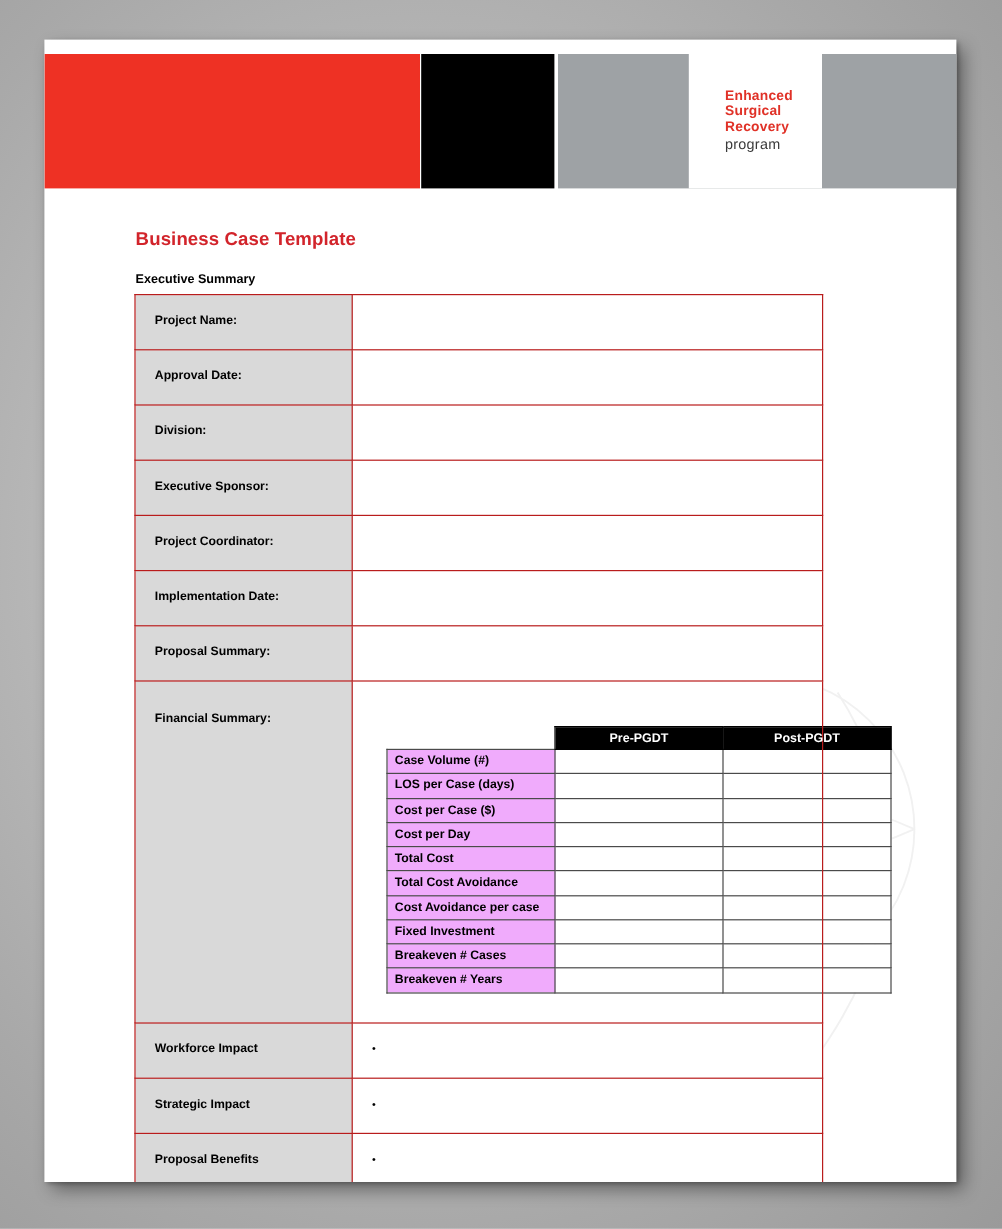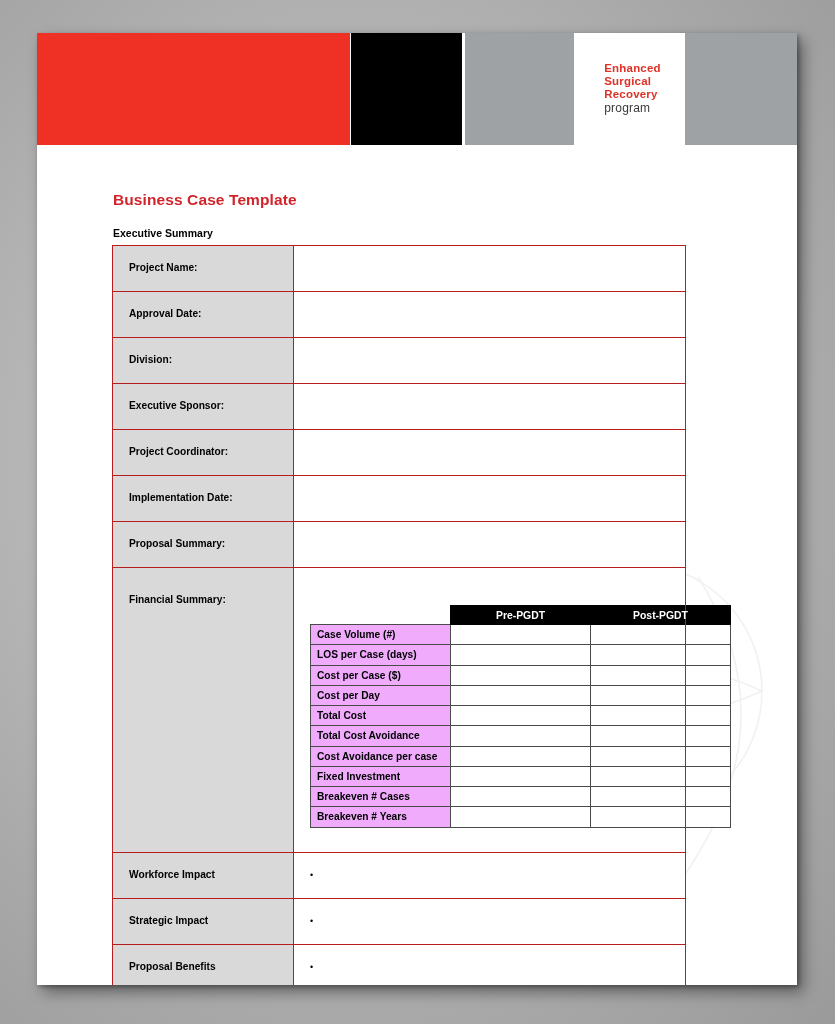--- a/index.html
+++ b/index.html
@@ -36,21 +36,21 @@
     top: 530px;
     width: 330px;
     height: 330px;
     pointer-events: none;
     opacity: 0.55;
   }
 
   
   #headerbar {
     position: absolute;
-    left: 0; top: 0;
+    left: 0; top: 12px;
     width: 760px;
     height: 112px;
   }
   .hblock { position: absolute; top: 0; height: 112px; }
   #hb-red   { left: 0px;   width: 313px; background: #ee3124; }
   #hb-black { left: 314px; width: 111px; background: #000000; }
   #hb-gray  { left: 428px; width: 332px; background: #9ea2a5; }
   #hb-logo  {
     left: 537px; width: 111px; background: #ffffff;
     display: flex; align-items: center; justify-content: center;
@@ -154,21 +154,21 @@
     display: flex;
     align-items: flex-end;
     padding-left: 0px;
     margin-top: 10px;
   }
 
   
   #fin-table {
     border-collapse: collapse;
     table-layout: fixed;
-    margin: 21px 0 8px 0;
+    margin: 21px 0 8px 12px;
     width: 421px;
   }
   #fin-table td, #fin-table th {
     border: 1px solid #4a4a4a;
     padding: 0;
   }
   #fin-table th {
     background: #000000;
     color: #ffffff;
     font-size: 10.4px;

